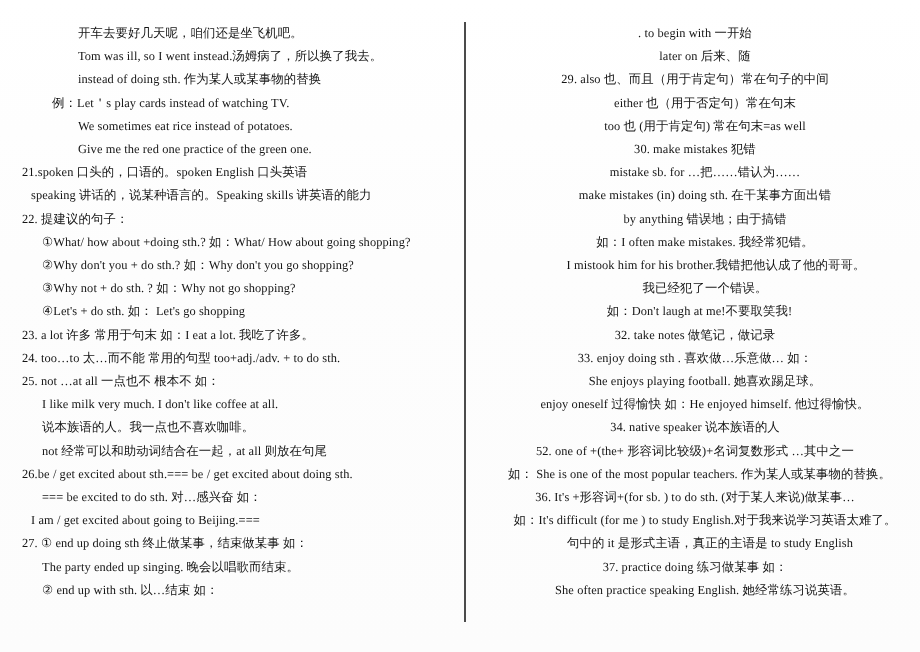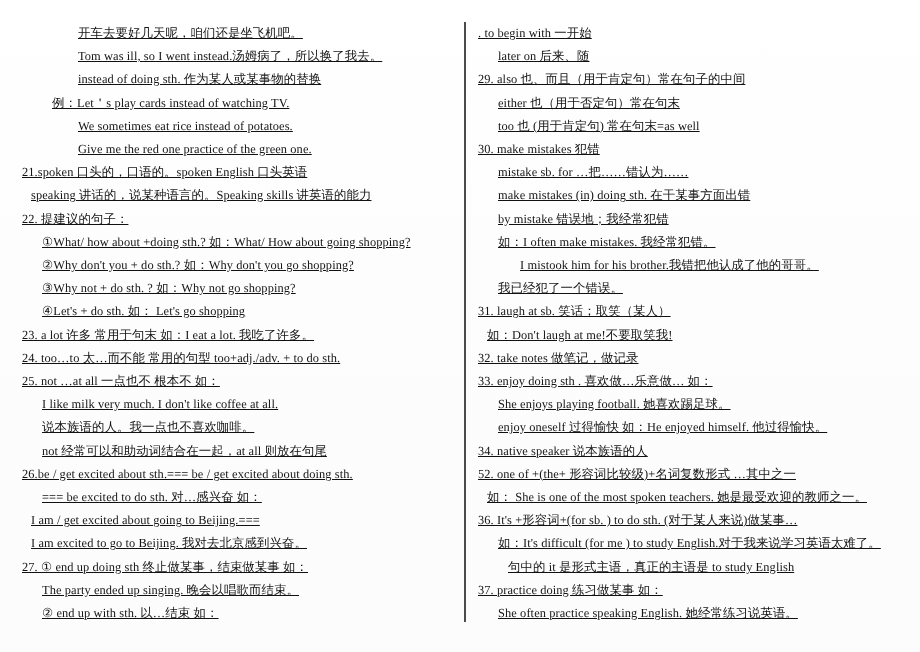--- a/index.html
+++ b/index.html
@@ -28,33 +28,33 @@
     inset: 0;
     background: linear-gradient(180deg, #ffffff 0%, #fdfdfd 40%, #fcfcfc 100%);
     pointer-events: none;
   }
   .columns {
     position: absolute;
     top: 0; left: 0;
     width: 920px;
     height: 556px;
     display: flex;
-    text-decoration: underline;
   }
   .col {
     position: relative;
     box-sizing: border-box;
   }
   .col-left {
     width: 460px;
     padding: 22px 8px 0 22px;
   }
   .col-right {
     width: 460px;
     padding: 22px 8px 0 18px;
+    text-align: center;
   }
   .divider {
     position: absolute;
     left: 464px;
     top: 22px;
     width: 2px;
     height: 600px;
     background: #2b2b2b;
     opacity: 0.85;
   }
@@ -98,48 +98,46 @@
         <div class="line i2">④Let's + do sth.                     如：   Let's go shopping</div>
         <div class="line i0">23. a lot  许多    常用于句末  如：I eat a lot. 我吃了许多。</div>
         <div class="line i0">24. too…to  太…而不能    常用的句型  too+adj./adv. + to do sth.</div>
         <div class="line i0">25. not …at all  一点也不   根本不   如：</div>
         <div class="line i2">I like milk very much. I don't like coffee at all.</div>
         <div class="line i2">说本族语的人。我一点也不喜欢咖啡。</div>
         <div class="line i2">not 经常可以和助动词结合在一起，at all  则放在句尾</div>
         <div class="line i0">26.be / get excited about sth.=== be / get excited about doing sth.</div>
         <div class="line i2">=== be excited to do sth.  对…感兴奋  如：</div>
         <div class="line i1">I am / get excited about going to Beijing.===</div>
-        <div class="line i1">I am excited to go to Beijing.  我对去北京感到兴奋。</div>
         <div class="line i0">27. ①  end up doing sth       终止做某事，结束做某事   如：</div>
         <div class="line i2">The party ended up singing.  晚会以唱歌而结束。</div>
         <div class="line i2">②  end up with sth.        以…结束  如：</div>
       </div>
 
     <div class="col col-right" id="right-col">
         <div class="line i0">.    to begin with  一开始</div>
         <div class="line i2">later on  后来、随</div>
         <div class="line i0">29. also  也、而且（用于肯定句）常在句子的中间</div>
         <div class="line i2">either  也（用于否定句）常在句末</div>
         <div class="line i2">too    也 (用于肯定句)     常在句末=as well</div>
         <div class="line i0">30. make mistakes  犯错</div>
         <div class="line i2">mistake sb. for …把……错认为……</div>
         <div class="line i2">make mistakes (in) doing sth. 在干某事方面出错</div>
-        <div class="line i2">by mistake  错误地；我经常犯错</div>
+        <div class="line i2">by anything  错误地；由于搞错</div>
         <div class="line i2">如：I often make mistakes. 我经常犯错。</div>
         <div class="line i4">I mistook him for his brother.我错把他认成了他的哥哥。</div>
         <div class="line i2">我已经犯了一个错误。</div>
-        <div class="line i0">31. laugh at sb.  笑话；取笑（某人）</div>
         <div class="line i1">如：Don't laugh at me!不要取笑我!</div>
         <div class="line i0">32. take notes  做笔记，做记录</div>
         <div class="line i0">33. enjoy doing sth . 喜欢做…乐意做…  如：</div>
         <div class="line i2">She enjoys playing football.  她喜欢踢足球。</div>
         <div class="line i2">enjoy oneself   过得愉快  如：He enjoyed himself.  他过得愉快。</div>
         <div class="line i0">34. native speaker  说本族语的人</div>
         <div class="line i0">52. one of +(the+  形容词比较级)+名词复数形式    …其中之一</div>
-        <div class="line i1">如：   She is one of the most spoken teachers.  她是最受欢迎的教师之一。</div>
+        <div class="line i1">如：   She is one of the most popular teachers.  作为某人或某事物的替换。</div>
         <div class="line i0">36. It's +形容词+(for sb. ) to do sth. (对于某人来说)做某事…</div>
         <div class="line i2">如：It's difficult (for me ) to study English.对于我来说学习英语太难了。</div>
         <div class="line i3">句中的 it  是形式主语，真正的主语是 to study English</div>
         <div class="line i0">37. practice doing  练习做某事     如：</div>
         <div class="line i2">She often practice speaking English.  她经常练习说英语。</div>
       </div>
 
   </div>
 
   <div class="divider"></div>

